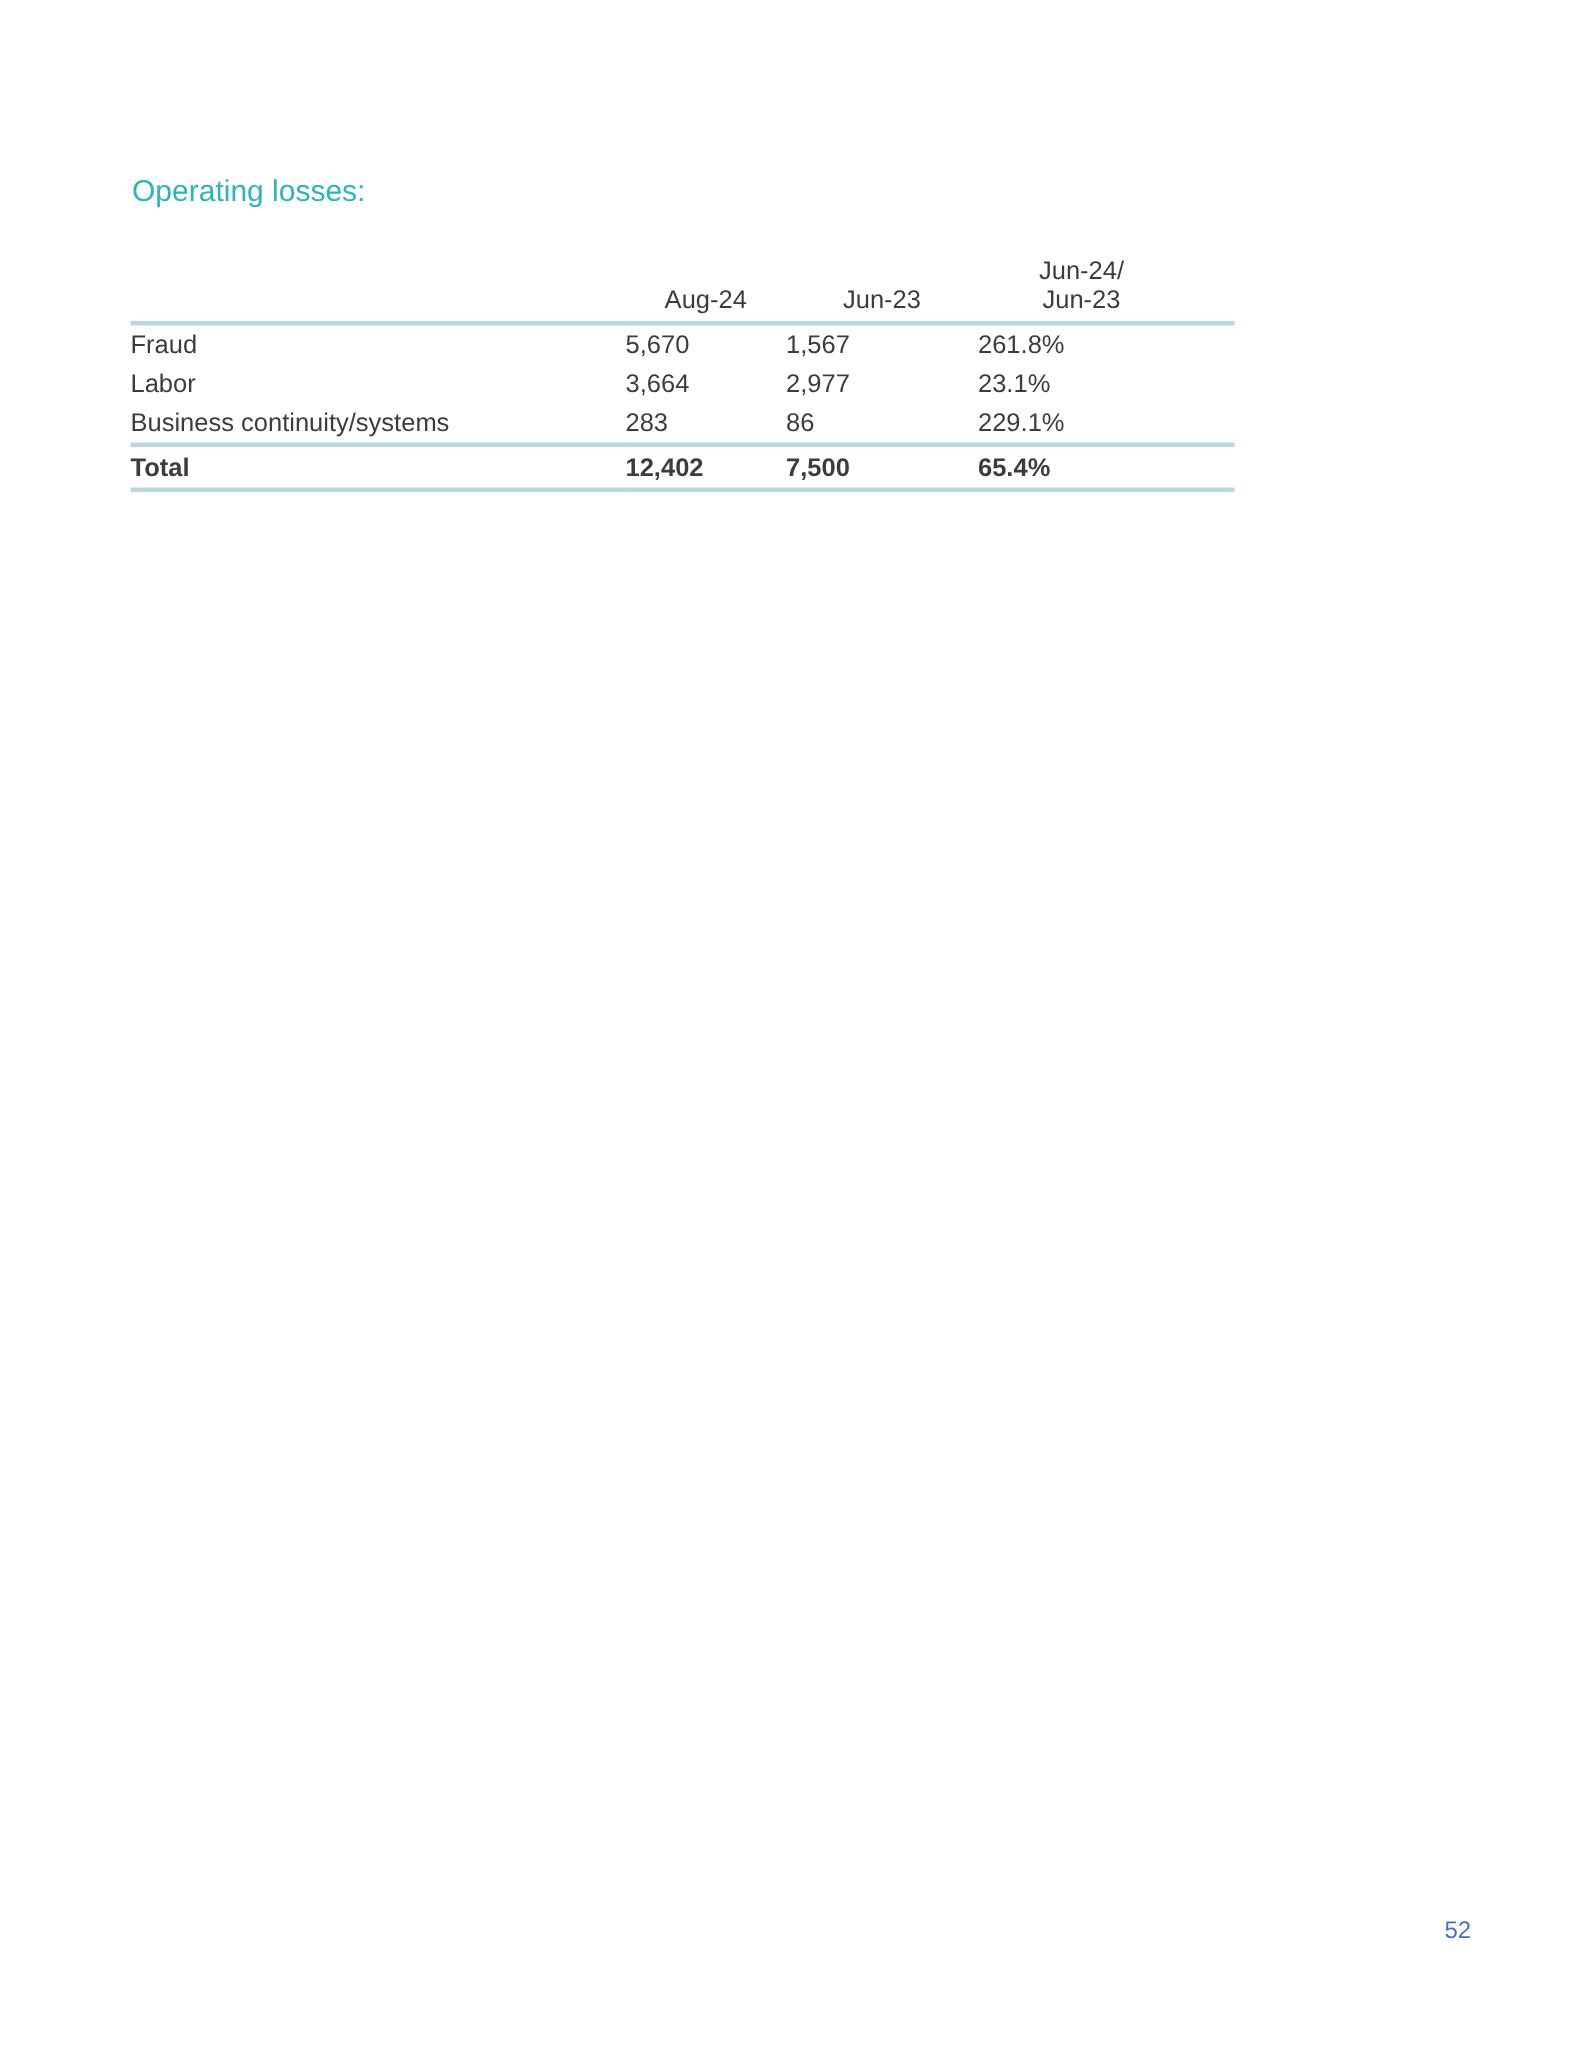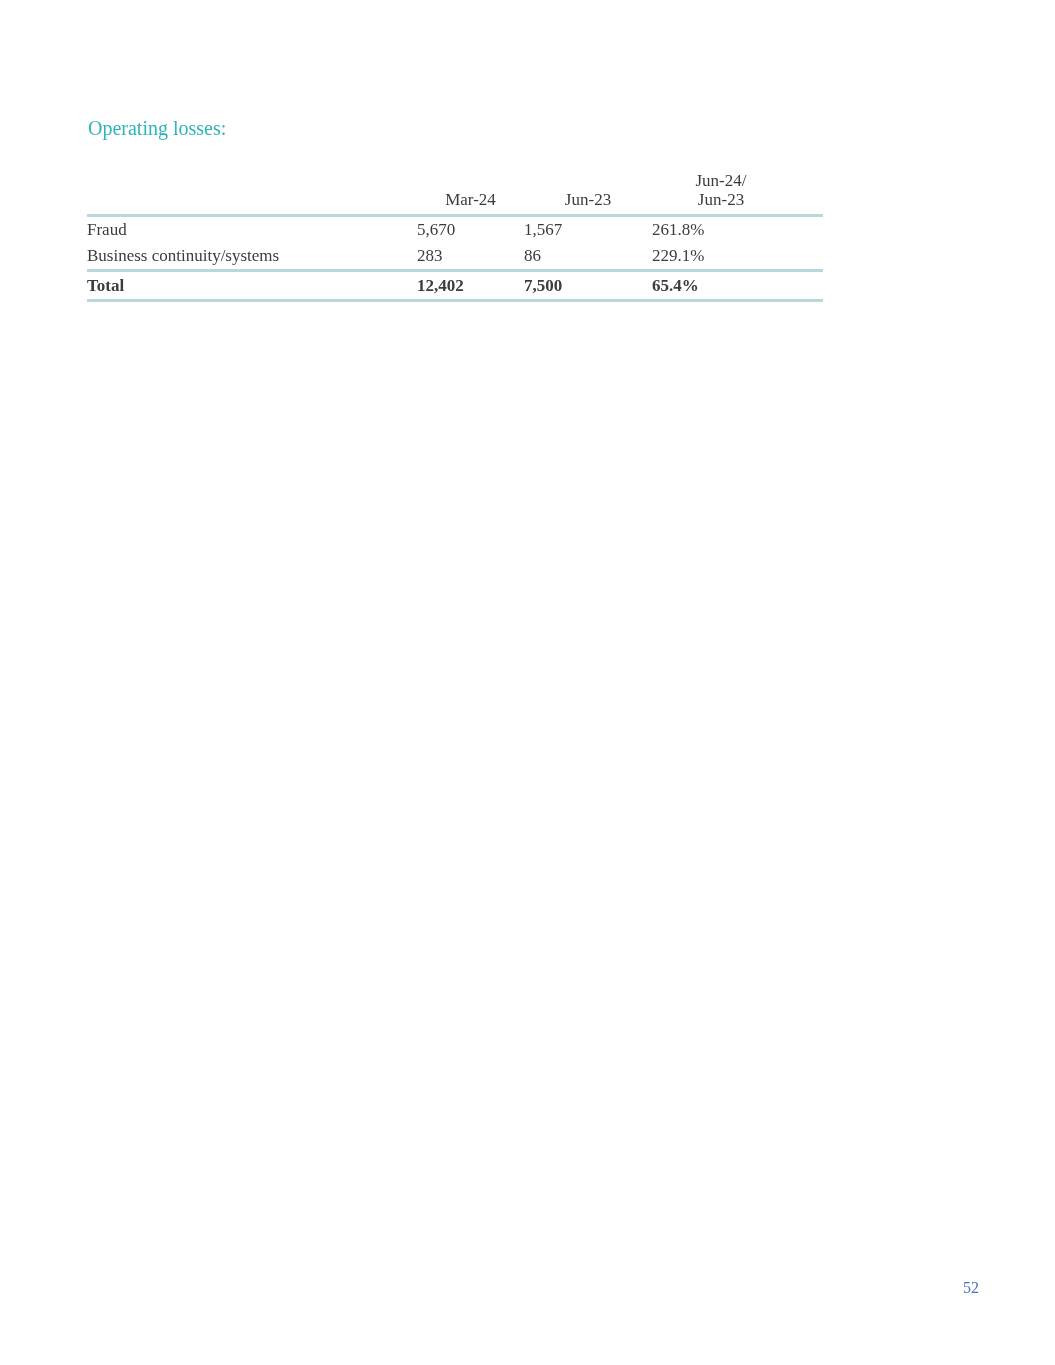--- a/index.html
+++ b/index.html
@@ -11,21 +11,21 @@
   html, body {
     margin: 0;
     padding: 0;
     background: #ffffff;
   }
   .page {
     position: relative;
     width: 1055px;
     height: 1365px;
     background: #ffffff;
-    font-family: Liberation Serif, serif;
+    font-family: Liberation Sans, sans-serif;
     color: var(--text_dark);
     overflow: hidden;
   }
   .heading {
     position: absolute;
     left: 88px;
     top: 117px;
     margin: 0;
     font-size: 20px;
     font-weight: 400;
@@ -90,31 +90,37 @@
   <table class="losses-table">
     <colgroup>
       <col class="c-label">
       <col class="c-v1">
       <col class="c-v2">
       <col class="c-v3">
     </colgroup>
     <thead>
       <tr>
         <th class="label"></th>
-        <th class="num">Mar-24</th>
+        <th class="num">Aug-24</th>
         <th class="num">Jun-23</th>
         <th class="num last"><span>Jun-24/</span><br><span>Jun-23</span></th>
       </tr>
     </thead>
     <tbody>
       <tr>
         <td class="label">Fraud</td>
         <td class="num">5,670</td>
         <td class="num">1,567</td>
         <td class="num last">261.8%</td>
+      </tr>
+      <tr>
+        <td class="label">Labor</td>
+        <td class="num">3,664</td>
+        <td class="num">2,977</td>
+        <td class="num last">23.1%</td>
       </tr>
       <tr>
         <td class="label">Business continuity/systems</td>
         <td class="num">283</td>
         <td class="num">86</td>
         <td class="num last">229.1%</td>
       </tr>
       <tr class="total-row">
         <td class="label">Total</td>
         <td class="num">12,402</td>

